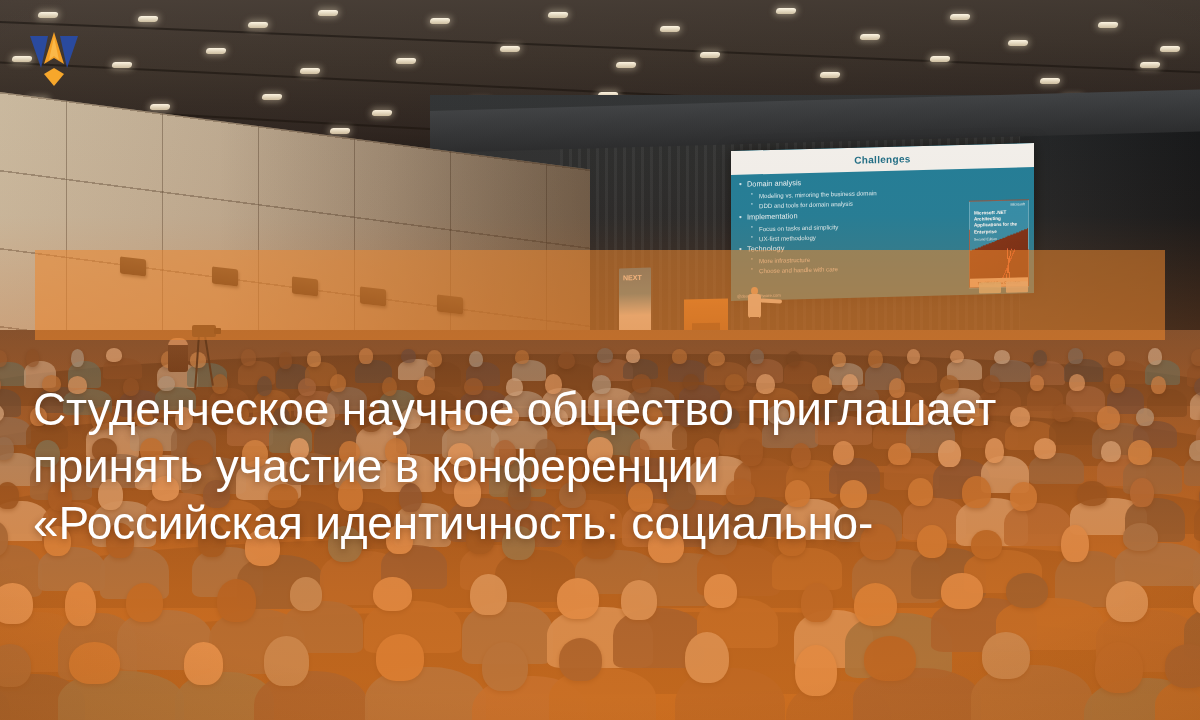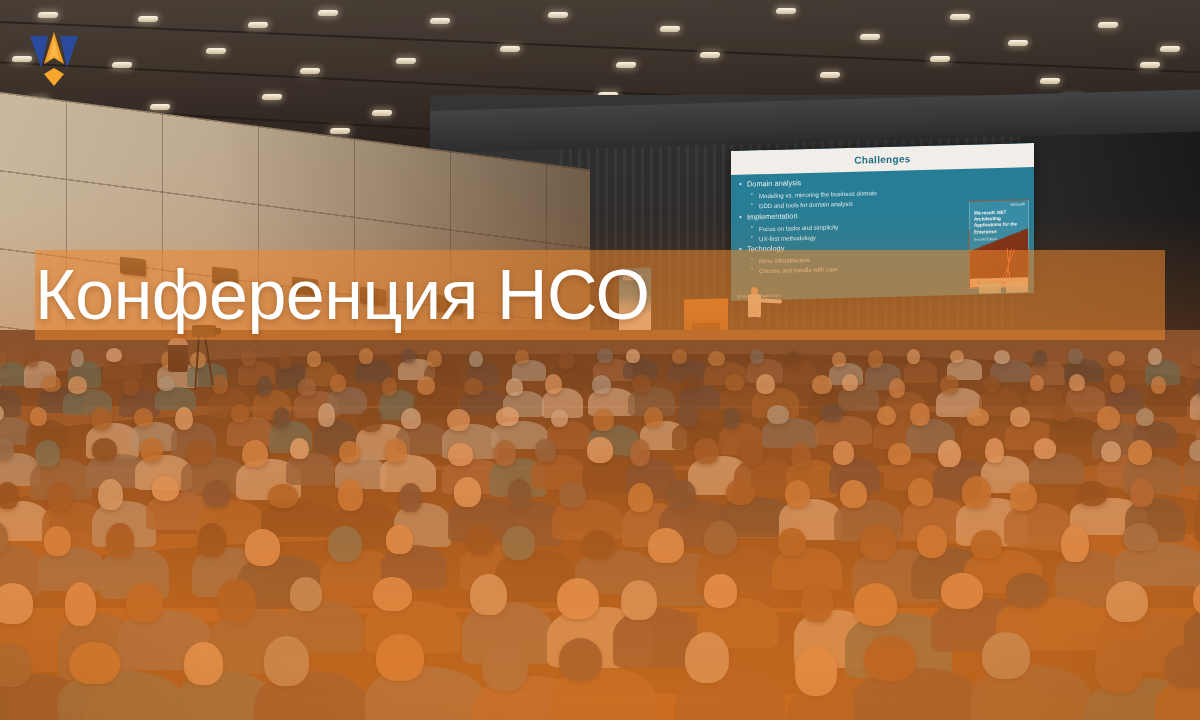--- a/index.html
+++ b/index.html
@@ -807,18 +807,20 @@
     <svg viewBox="0 0 56 66" width="56" height="66" aria-hidden="true">
       <polygon points="4,12 22,12 15,44" fill="#2a4a9e"></polygon>
       <polygon points="34,12 52,12 41,44" fill="#2a4a9e"></polygon>
       <polygon points="28,8 38,40 28,34 18,40" fill="#f5a026"></polygon>
       <polygon points="28,44 38,50 28,62 18,50" fill="#f7a72b"></polygon>
       <polygon points="28,13 33,36 28,32 23,36" fill="#fcc055" opacity=".75"></polygon>
     </svg>
   </div>
 
   <div class="title-banner"></div>
-  <h1 class="title">Конференция НСО</h1>
 
   <div class="subtitle">
+    <span class="ln">Студенческое научное общество приглашает</span>
+    <span class="ln">принять участие в конференции</span>
+    <span class="ln">«Российская идентичность: социально-</span>
   </div>
 
 </div>
 
 </body></html>

